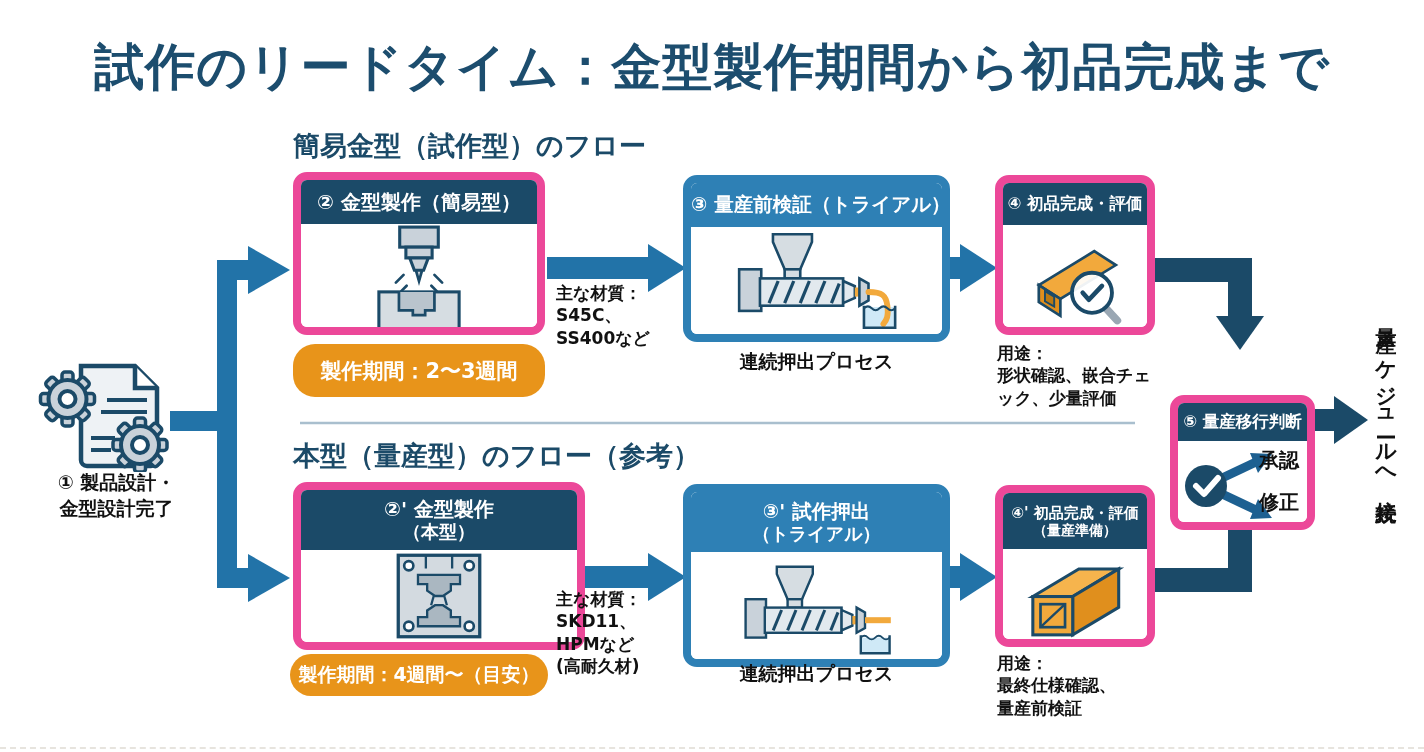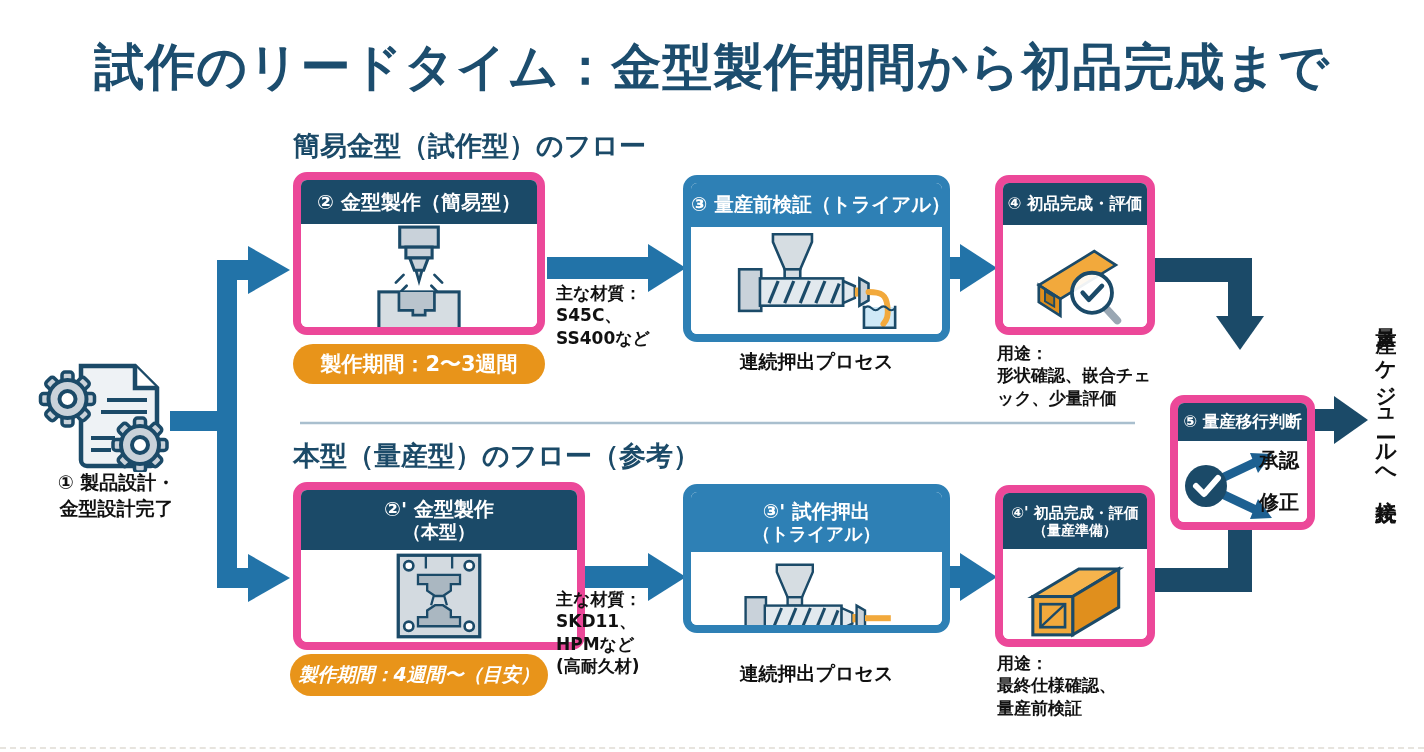--- a/index.html
+++ b/index.html
@@ -134,21 +134,21 @@
           <line x1="60" y1="66" x2="50" y2="76"></line>
           <line x1="100" y1="66" x2="110" y2="76"></line>
           <line x1="64" y1="80" x2="57" y2="87"></line>
           <line x1="96" y1="80" x2="103" y2="87"></line>
         </g>
         <rect x="28" y="88" width="104" height="48" fill="#d6dde2" stroke="#1b4a68" stroke-width="4"></rect>
         <path d="M54 88 V112 H72 V118 H88 V112 H100 V88" fill="#b9c4cd" stroke="#1b4a68" stroke-width="3.5"></path>
       </svg>
     </div>
   </div>
-  <div class="abs badge" style="left:293px;top:344px;width:252px;height:40px;font-size:21px;">製作期間：2〜3週間</div>
+  <div class="abs badge" style="left:293px;top:344px;width:252px;height:53px;font-size:21px;">製作期間：2〜3週間</div>
   <div class="abs note" style="left:556px;top:282px;">
     <div>主な材質：</div>
     <div>S45C、</div>
     <div>SS400など</div>
   </div>
 
   <div class="abs box blue" style="left:683px;top:175px;width:267px;height:167px;">
     <div class="box-header" style="height:44px;font-size:19.5px;">③ 量産前検証（トライアル）</div>
     <div class="box-body">
       <svg width="235" height="104" viewBox="0 0 250 160">
@@ -230,29 +230,29 @@
         <circle cx="116" cy="24" r="7" fill="#ffffff" stroke="#1b4a68" stroke-width="4"></circle>
         <circle cx="24" cy="116" r="7" fill="#ffffff" stroke="#1b4a68" stroke-width="4"></circle>
         <circle cx="116" cy="116" r="7" fill="#ffffff" stroke="#1b4a68" stroke-width="4"></circle>
         <polygon points="38,38 102,38 102,52 88,52 88,62 76,70 64,70 52,62 52,52 38,52" fill="#aab7c1" stroke="#1b4a68" stroke-width="3.5"></polygon>
         <polygon points="38,102 52,102 52,92 64,84 76,84 88,92 88,102 102,102 102,116 38,116" fill="#aab7c1" stroke="#1b4a68" stroke-width="3.5"></polygon>
         <line x1="62" y1="70" x2="58" y2="84" stroke="#1b4a68" stroke-width="3.5"></line>
         <line x1="78" y1="70" x2="82" y2="84" stroke="#1b4a68" stroke-width="3.5"></line>
       </svg>
     </div>
   </div>
-  <div class="abs badge" style="left:290px;top:654px;width:258px;height:42px;font-size:19px;font-style:italic;">製作期間：4週間〜（目安）</div>
+  <div class="abs badge" style="left:290px;top:654px;width:258px;height:42px;font-size:19px;">製作期間：4週間〜（目安）</div>
   <div class="abs note" style="left:556px;top:588px;">
     <div>主な材質：</div>
     <div>SKD11、</div>
     <div>HPMなど</div>
     <div>(高耐久材)</div>
   </div>
 
-  <div class="abs box blue" style="left:683px;top:484px;width:267px;height:149px;gap:8px;">
+  <div class="abs box blue" style="left:683px;top:484px;width:267px;height:183px;gap:8px;">
     <div class="box-header" style="height:60px;font-size:19.5px;">
       <div>③' 試作押出</div>
       <div style="font-size:18px;">（トライアル）</div>
     </div>
     <div class="box-body">
       <svg width="228" height="96" viewBox="0 0 250 160">
         <rect x="6" y="62" width="34" height="64" fill="#c9d2da" stroke="#1b4a68" stroke-width="4"></rect>
         <path d="M58 8 H118 V20 L100 62 H76 L58 20 Z" fill="#d6dde2" stroke="#1b4a68" stroke-width="4"></path>
         <rect x="76" y="62" width="24" height="14" fill="#d6dde2" stroke="#1b4a68" stroke-width="4"></rect>
         <rect x="38" y="76" width="128" height="42" fill="#e2e9ee" stroke="#1b4a68" stroke-width="4"></rect>

